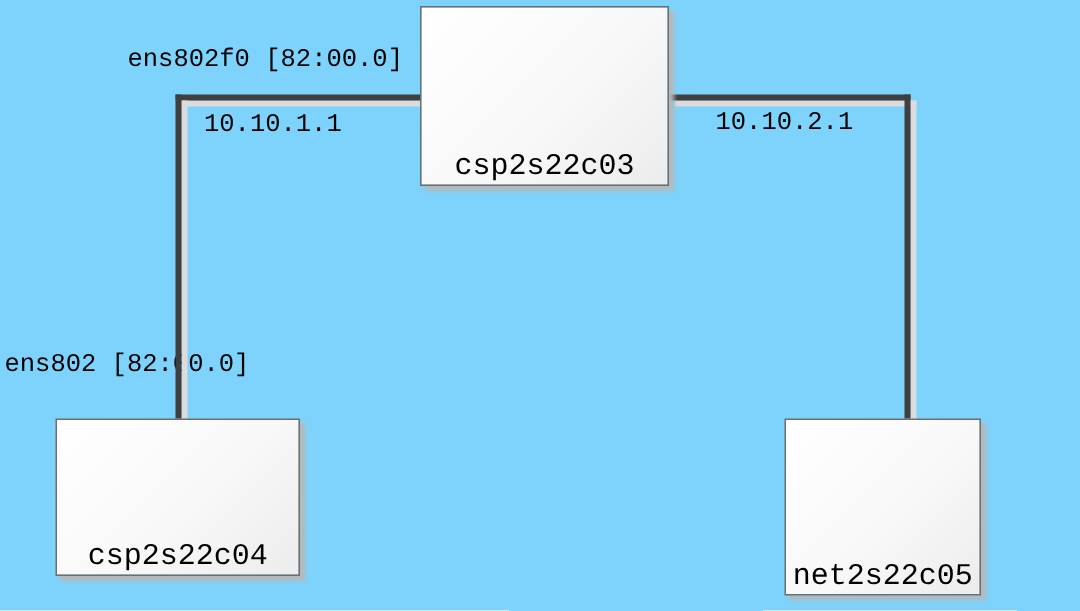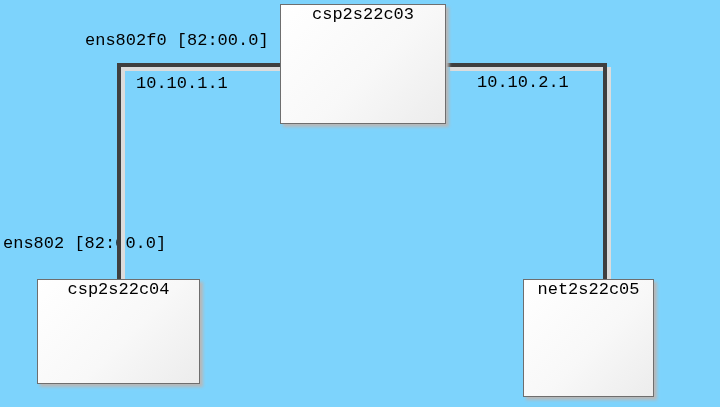--- a/index.html
+++ b/index.html
@@ -30,23 +30,23 @@
   #link2-h { left: 446px; top: 63px; width: 161px; }
   #link2-v { left: 603px; top: 63px; height: 216px; }
   
   .node {
     position: absolute;
     box-sizing: border-box;
     border: 1px solid #6e6e6e;
     background: linear-gradient(135deg, #ffffff 0%, #f8f8f8 55%, #ececec 100%);
     box-shadow: 3px 3px 3px #b8b8b8;
     display: flex;
-    align-items: flex-start;
+    align-items: flex-end;
     justify-content: center;
-    font-size: 17px;
+    font-size: 20px;
     z-index: 3;
   }
   #node-top    { left: 280px; top: 4px;   width: 166px; height: 120px; }
   #node-left   { left: 37px;  top: 279px; width: 163px; height: 105px; }
   #node-right  { left: 523px; top: 279px; width: 131px; height: 118px; }
   
   .lbl {
     position: absolute;
     font-size: 17px;
     line-height: 20px;

